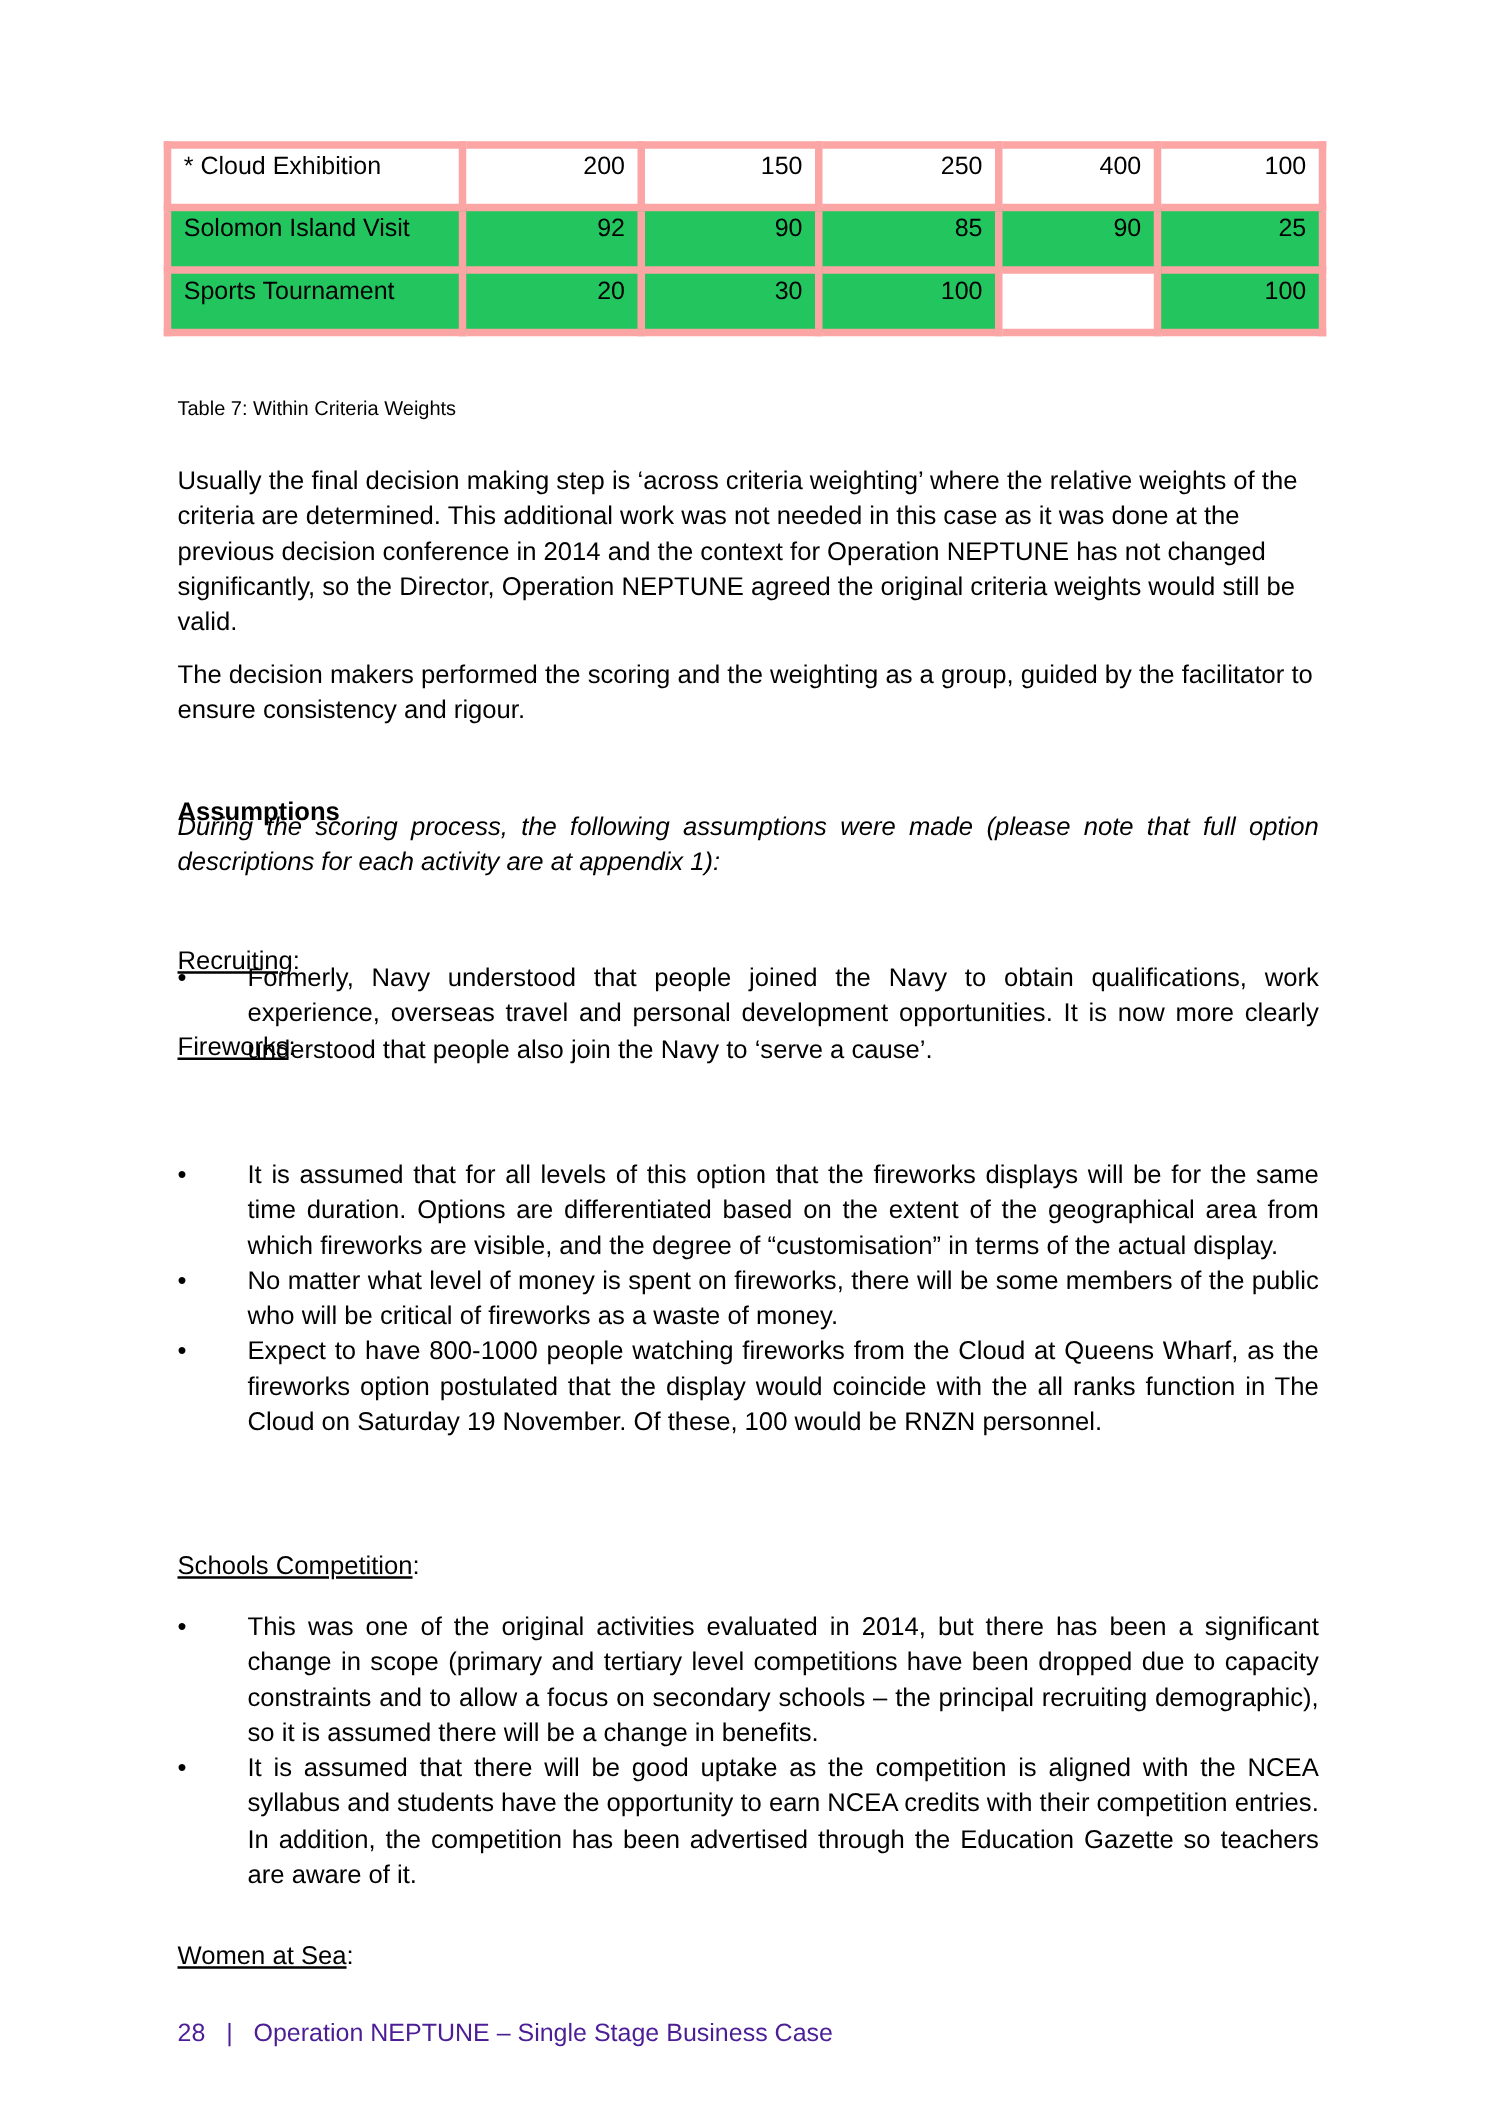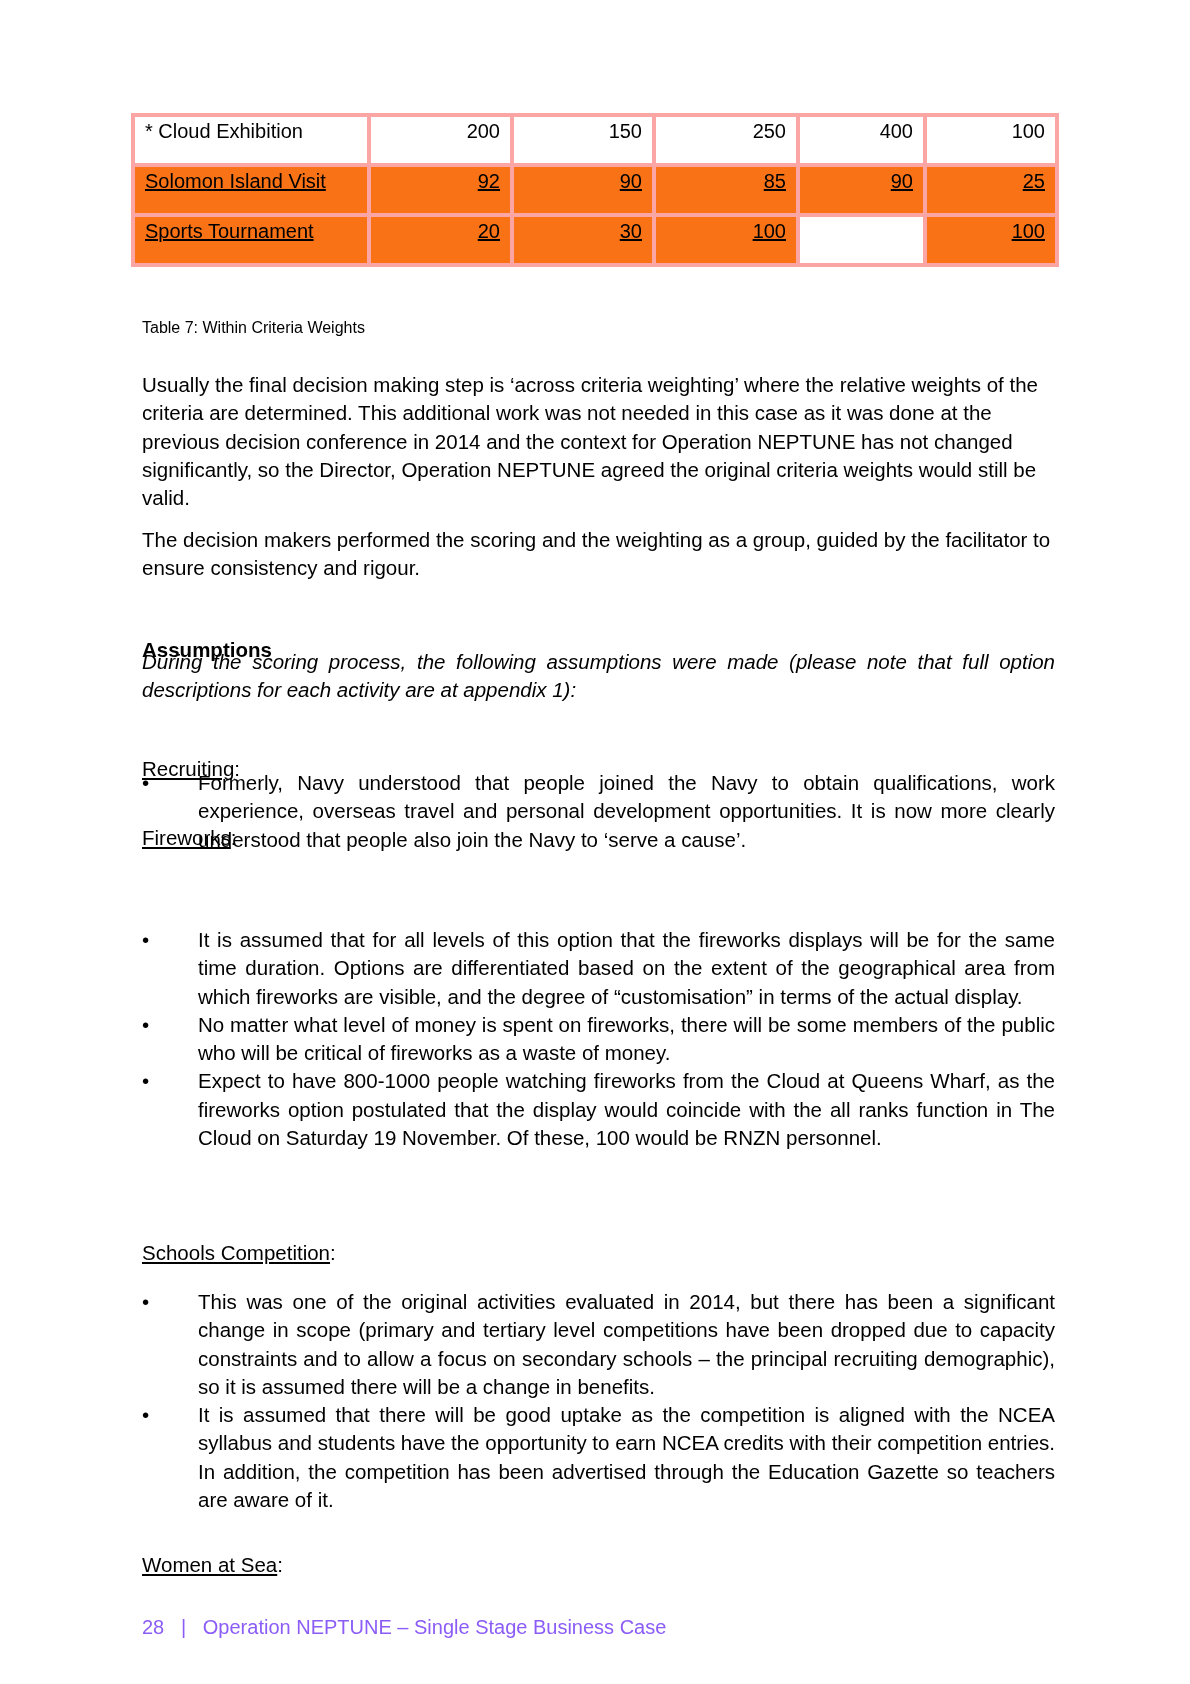--- a/index.html
+++ b/index.html
@@ -1,35 +1,35 @@
 <!DOCTYPE html>
 <html><head>
 <meta charset="utf-8">
 <style>
   * { box-sizing: border-box; margin: 0; padding: 0; }
   html, body { width: 1190px; height: 1684px; background: #ffffff; }
   body { position: relative; font-family: "Liberation Sans", sans-serif; color: #000; overflow: hidden; }
 
   .tbl { position: absolute; left: 131px; top: 113px; border-collapse: collapse; table-layout: fixed; }
-  .tbl td { border: 4px solid #fca5a5; height: 50px; vertical-align: top; font-size: 20px; line-height: 24px; padding: 2px 10px 0 10px; }
+  .tbl td { border: 6px solid #fca5a5; height: 50px; vertical-align: top; font-size: 20px; line-height: 24px; padding: 2px 10px 0 10px; }
   .tbl td.name { text-align: left; padding-left: 10px; }
   .tbl td.num { text-align: right; padding-right: 10px; padding-left: 47px; }
-  .tbl td.pink { background: #f97316; text-decoration: underline; }
+  .tbl td.pink { background: #22c55e; }
 
   .txt { position: absolute; left: 142px; width: 913px; font-size: 20.5px; line-height: 28.3px; }
   .just { text-align: justify; }
   .caption { position: absolute; left: 142px; top: 316px; font-size: 16px; line-height: 24px; }
   .bold { font-weight: bold; margin-top: 33px; }
   .ul { text-decoration: underline; }
 
   .blist { position: absolute; left: 142px; width: 913px; font-size: 20.5px; line-height: 28.3px; list-style: none; }
   .blist li { position: relative; padding-left: 56px; text-align: justify; }
   .blist li .bullet { position: absolute; left: 0; top: 0; width: 16px; text-align: left; }
 
-  .footer { position: absolute; left: 142px; top: 1614px; font-size: 20px; line-height: 26px; color: #8b5cf6; white-space: pre; }
+  .footer { position: absolute; left: 142px; top: 1614px; font-size: 20px; line-height: 26px; color: #4c1d95; white-space: pre; }
 </style>
 </head>
 <body>
 
 <table class="tbl">
   <colgroup>
     <col style="width:236px">
       <col style="width:143px">
       <col style="width:142px">
       <col style="width:144px">

